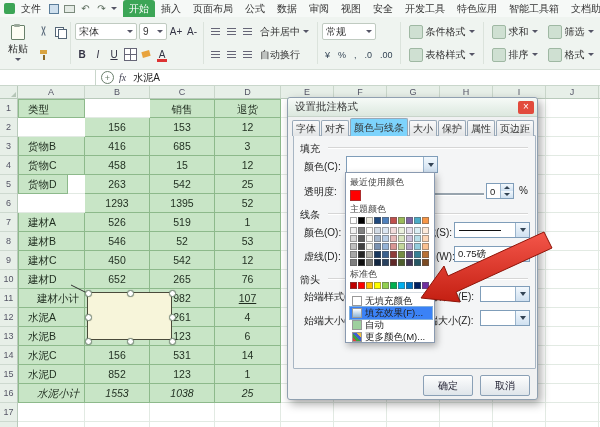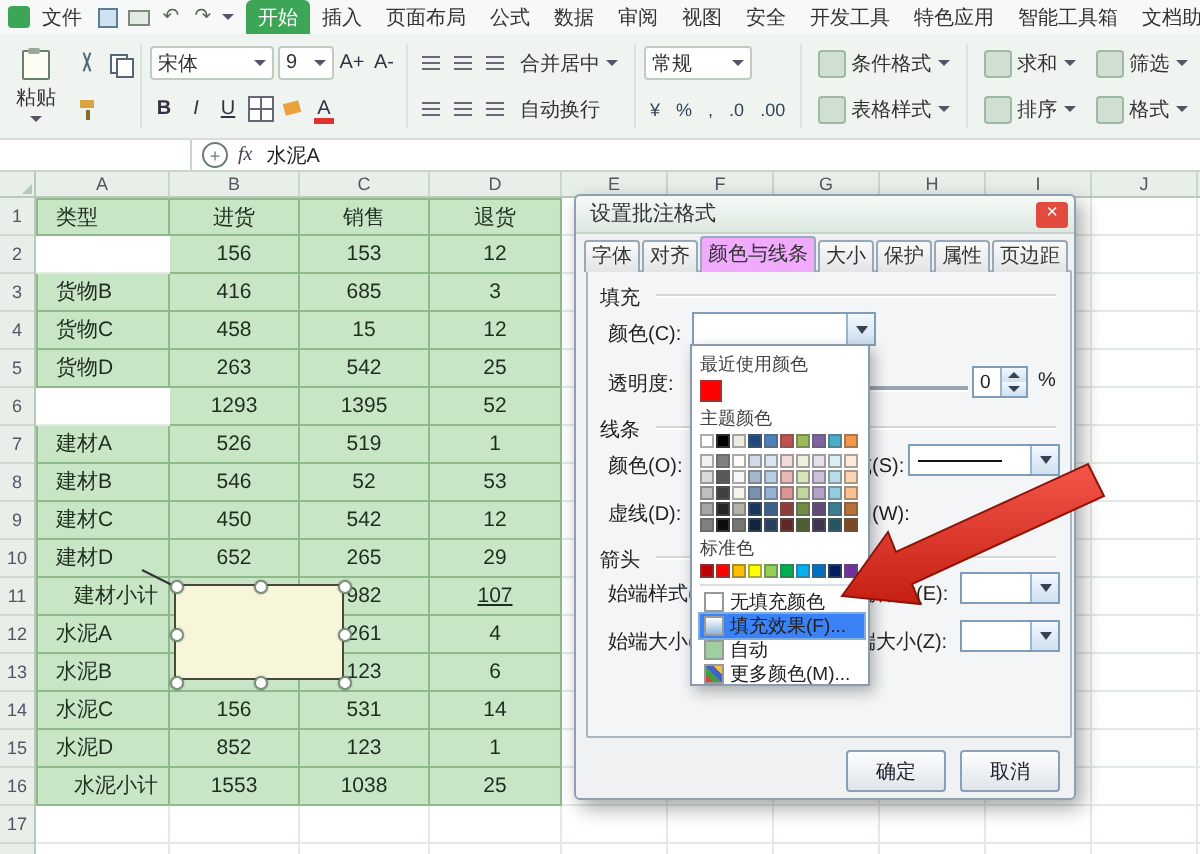--- a/index.html
+++ b/index.html
@@ -69,21 +69,21 @@
   
   .comment{position:absolute;left:87px;top:292px;width:85px;height:48px;background:#f7f5da;border:1px solid #4a4a3a;box-sizing:border-box;z-index:5}
   .handle{position:absolute;width:7px;height:7px;border-radius:50%;background:#fff;border:1px solid #7b8f7b;box-sizing:border-box;box-shadow:0 0 1px rgba(0,0,0,.4)}
   .connector{position:absolute;left:68px;top:282px;z-index:4}
   
   .dlg{position:absolute;left:287px;top:97px;width:251px;height:303px;background:#f0f1f2;border:1px solid #90a0b0;border-radius:3px;box-shadow:3px 4px 10px rgba(0,0,0,.35);z-index:10;box-sizing:border-box}
   .dtitle{position:absolute;left:0;top:0;right:0;height:19px;background:linear-gradient(#f6faf7,#dce8df);border-bottom:1px solid #c8d4ca;border-radius:3px 3px 0 0;display:flex;align-items:center;padding-left:7px;font-size:10.5px;color:#333;box-sizing:border-box}
   .dclose{position:absolute;right:3px;top:3px;width:16px;height:13px;background:#e24b3d;color:#fff;font-size:10px;line-height:12px;text-align:center;border-radius:2px}
   .dtabs{position:absolute;left:4px;top:21px;right:4px;height:17px;display:flex;align-items:flex-end;z-index:3}
   .dtab{height:15px;line-height:15px;padding:0 3px;font-size:10px;color:#333;background:linear-gradient(#fafafa,#e2e4e6);border:1px solid #98a8b8;border-bottom:none;border-radius:2px 2px 0 0;margin-right:1px;white-space:nowrap}
-  .dtab.active{height:17px;line-height:17px;background:#f0abfc;position:relative;z-index:4}
+  .dtab.active{height:17px;line-height:17px;background:#7dd3fc;position:relative;z-index:4}
   .dframe{position:absolute;left:5px;top:37px;width:241px;height:232px;border:1px solid #a8b6c4;background:#f4f5f6;border-radius:1px}
   .dl{position:absolute;font-size:10px;color:#222;z-index:2;white-space:nowrap}
   .etch{position:absolute;height:0;border-top:1px solid #d6d6d6;border-bottom:1px solid #fff;z-index:2}
   .dd{position:absolute;background:#fff;border:1px solid #7f9db9;display:flex;align-items:center;justify-content:space-between;box-sizing:border-box;z-index:2}
   .ddbtn{width:13px;align-self:stretch;background:linear-gradient(#f2f8fd,#cfe0f0);border-left:1px solid #9ab4cc;display:flex;align-items:center;justify-content:center;flex:none}
   .ddbtn::after{content:"";border-left:3px solid transparent;border-right:3px solid transparent;border-top:4px solid #345}
   .lineprev{margin-left:4px;width:42px;border-top:1px solid #111}
   .spin{position:absolute;background:#fff;border:1px solid #7f9db9;box-sizing:border-box;display:flex;z-index:2}
   .spinval{flex:1;font-size:9.5px;display:flex;align-items:center;padding-left:3px;color:#222;overflow:hidden;white-space:nowrap}
   .spinbtns{width:12px;border-left:1px solid #9ab4cc;display:flex;flex-direction:column;flex:none}
@@ -328,21 +328,20 @@
 
   <div class="cells">
     <div class="vempty"></div>
     <div class="belowline" style="left:66px"></div>
     <div class="belowline" style="left:131px"></div>
     <div class="belowline" style="left:196px"></div>
     <div class="belowline" style="left:262px"></div>
     <div id="data-table">
         <div class="trow r0" style="top: 0px;">
           <div class="tcell lbl c0" style="left: 0px; width: 67px;">类型</div>
-          <div class="tcell num" style="left: 67px; width: 65px;">进货</div>
           <div class="tcell num" style="left: 132px; width: 65px;">销售</div>
           <div class="tcell num" style="left: 197px; width: 66px;">退货</div>
         </div>
         <div class="trow" style="top: 19px;">
           <div class="tcell num" style="left: 67px; width: 65px;">156</div>
           <div class="tcell num" style="left: 132px; width: 65px;">153</div>
           <div class="tcell num" style="left: 197px; width: 66px;">12</div>
         </div>
         <div class="trow" style="top: 38px;">
           <div class="tcell lbl c0" style="left: 0px; width: 67px;">货物B</div>
@@ -350,21 +349,21 @@
           <div class="tcell num" style="left: 132px; width: 65px;">685</div>
           <div class="tcell num" style="left: 197px; width: 66px;">3</div>
         </div>
         <div class="trow" style="top: 57px;">
           <div class="tcell lbl c0" style="left: 0px; width: 67px;">货物C</div>
           <div class="tcell num" style="left: 67px; width: 65px;">458</div>
           <div class="tcell num" style="left: 132px; width: 65px;">15</div>
           <div class="tcell num" style="left: 197px; width: 66px;">12</div>
         </div>
         <div class="trow" style="top: 76px;">
-          <div class="tcell lbl c0" style="left: 0px; width: 67px;">货物D</div>
+          <div class="tcell lbl c0" style="left: 0px; width: 50px;">货物D</div>
           <div class="tcell num" style="left: 67px; width: 65px;">263</div>
           <div class="tcell num" style="left: 132px; width: 65px;">542</div>
           <div class="tcell num" style="left: 197px; width: 66px;">25</div>
         </div>
         <div class="trow" style="top: 95px;">
           <div class="tcell num" style="left: 67px; width: 65px;">1293</div>
           <div class="tcell num" style="left: 132px; width: 65px;">1395</div>
           <div class="tcell num" style="left: 197px; width: 66px;">52</div>
         </div>
         <div class="trow" style="top: 114px;">
@@ -382,21 +381,21 @@
         <div class="trow" style="top: 152px;">
           <div class="tcell lbl c0" style="left: 0px; width: 67px;">建材C</div>
           <div class="tcell num" style="left: 67px; width: 65px;">450</div>
           <div class="tcell num" style="left: 132px; width: 65px;">542</div>
           <div class="tcell num" style="left: 197px; width: 66px;">12</div>
         </div>
         <div class="trow" style="top: 171px;">
           <div class="tcell lbl c0" style="left: 0px; width: 67px;">建材D</div>
           <div class="tcell num" style="left: 67px; width: 65px;">652</div>
           <div class="tcell num" style="left: 132px; width: 65px;">265</div>
-          <div class="tcell num" style="left: 197px; width: 66px;">29</div>
+          <div class="tcell num" style="left: 197px; width: 66px;">76</div>
         </div>
         <div class="trow" style="top: 190px;">
           <div class="tcell lbl c0 sub" style="left: 0px; width: 67px;">建材小计</div>
           <div class="tcell num" style="left: 67px; width: 65px;"></div>
           <div class="tcell num" style="left: 132px; width: 65px;">982</div>
           <div class="tcell num" style="left: 197px; width: 66px; text-decoration: underline;">107</div>
         </div>
         <div class="trow" style="top: 209px;">
           <div class="tcell lbl c0" style="left: 0px; width: 67px;">水泥A</div>
           <div class="tcell num" style="left: 67px; width: 65px;"></div>
@@ -414,21 +413,21 @@
           <div class="tcell num" style="left: 67px; width: 65px;">156</div>
           <div class="tcell num" style="left: 132px; width: 65px;">531</div>
           <div class="tcell num" style="left: 197px; width: 66px;">14</div>
         </div>
         <div class="trow" style="top: 266px;">
           <div class="tcell lbl c0" style="left: 0px; width: 67px;">水泥D</div>
           <div class="tcell num" style="left: 67px; width: 65px;">852</div>
           <div class="tcell num" style="left: 132px; width: 65px;">123</div>
           <div class="tcell num" style="left: 197px; width: 66px;">1</div>
         </div>
-        <div class="trow" style="top: 285px;">
+        <div class="trow" style="top: 285px; font-style: italic;">
           <div class="tcell lbl c0 sub" style="left: 0px; width: 67px;">水泥小计</div>
           <div class="tcell num" style="left: 67px; width: 65px;">1553</div>
           <div class="tcell num" style="left: 132px; width: 65px;">1038</div>
           <div class="tcell num" style="left: 197px; width: 66px;">25</div>
         </div>
       </div>
   </div>
 
   <svg class="connector" width="26" height="16">
     <line x1="3" y1="3" x2="23" y2="13" stroke="#333" stroke-width="1"></line>
@@ -492,20 +491,27 @@
     <div class="dd" style="left:166px;top:124px;width:76px;height:16px">
         <span class="lineprev"></span>
         <span class="ddbtn"></span>
       </div>
     <div class="dl" style="left:16px;top:152px">虚线(D):</div>
     <div class="dd" style="left:60px;top:148px;width:78px;height:16px">
         <span></span>
         <span class="ddbtn"></span>
       </div>
     <div class="dl" style="left:128px;top:152px">粗细(W):</div>
+    <div class="spin" style="left:166px;top:148px;width:76px;height:16px">
+      <span class="spinval">0.75磅</span>
+      <span class="spinbtns">
+          <span class="up"></span>
+          <span class="dn"></span>
+        </span>
+    </div>
 
     <div class="dl" style="left:12px;top:175px">箭头</div>
     <div class="etch" style="left:40px;top:180px;width:200px"></div>
     <div class="dl" style="left:16px;top:192px">始端样式(B):</div>
     <div class="dd" style="left:78px;top:188px;width:50px;height:16px">
         <span></span>
         <span class="ddbtn"></span>
       </div>
     <div class="dl" style="left:130px;top:192px">末端样式(E):</div>
     <div class="dd" style="left:192px;top:188px;width:50px;height:16px">

